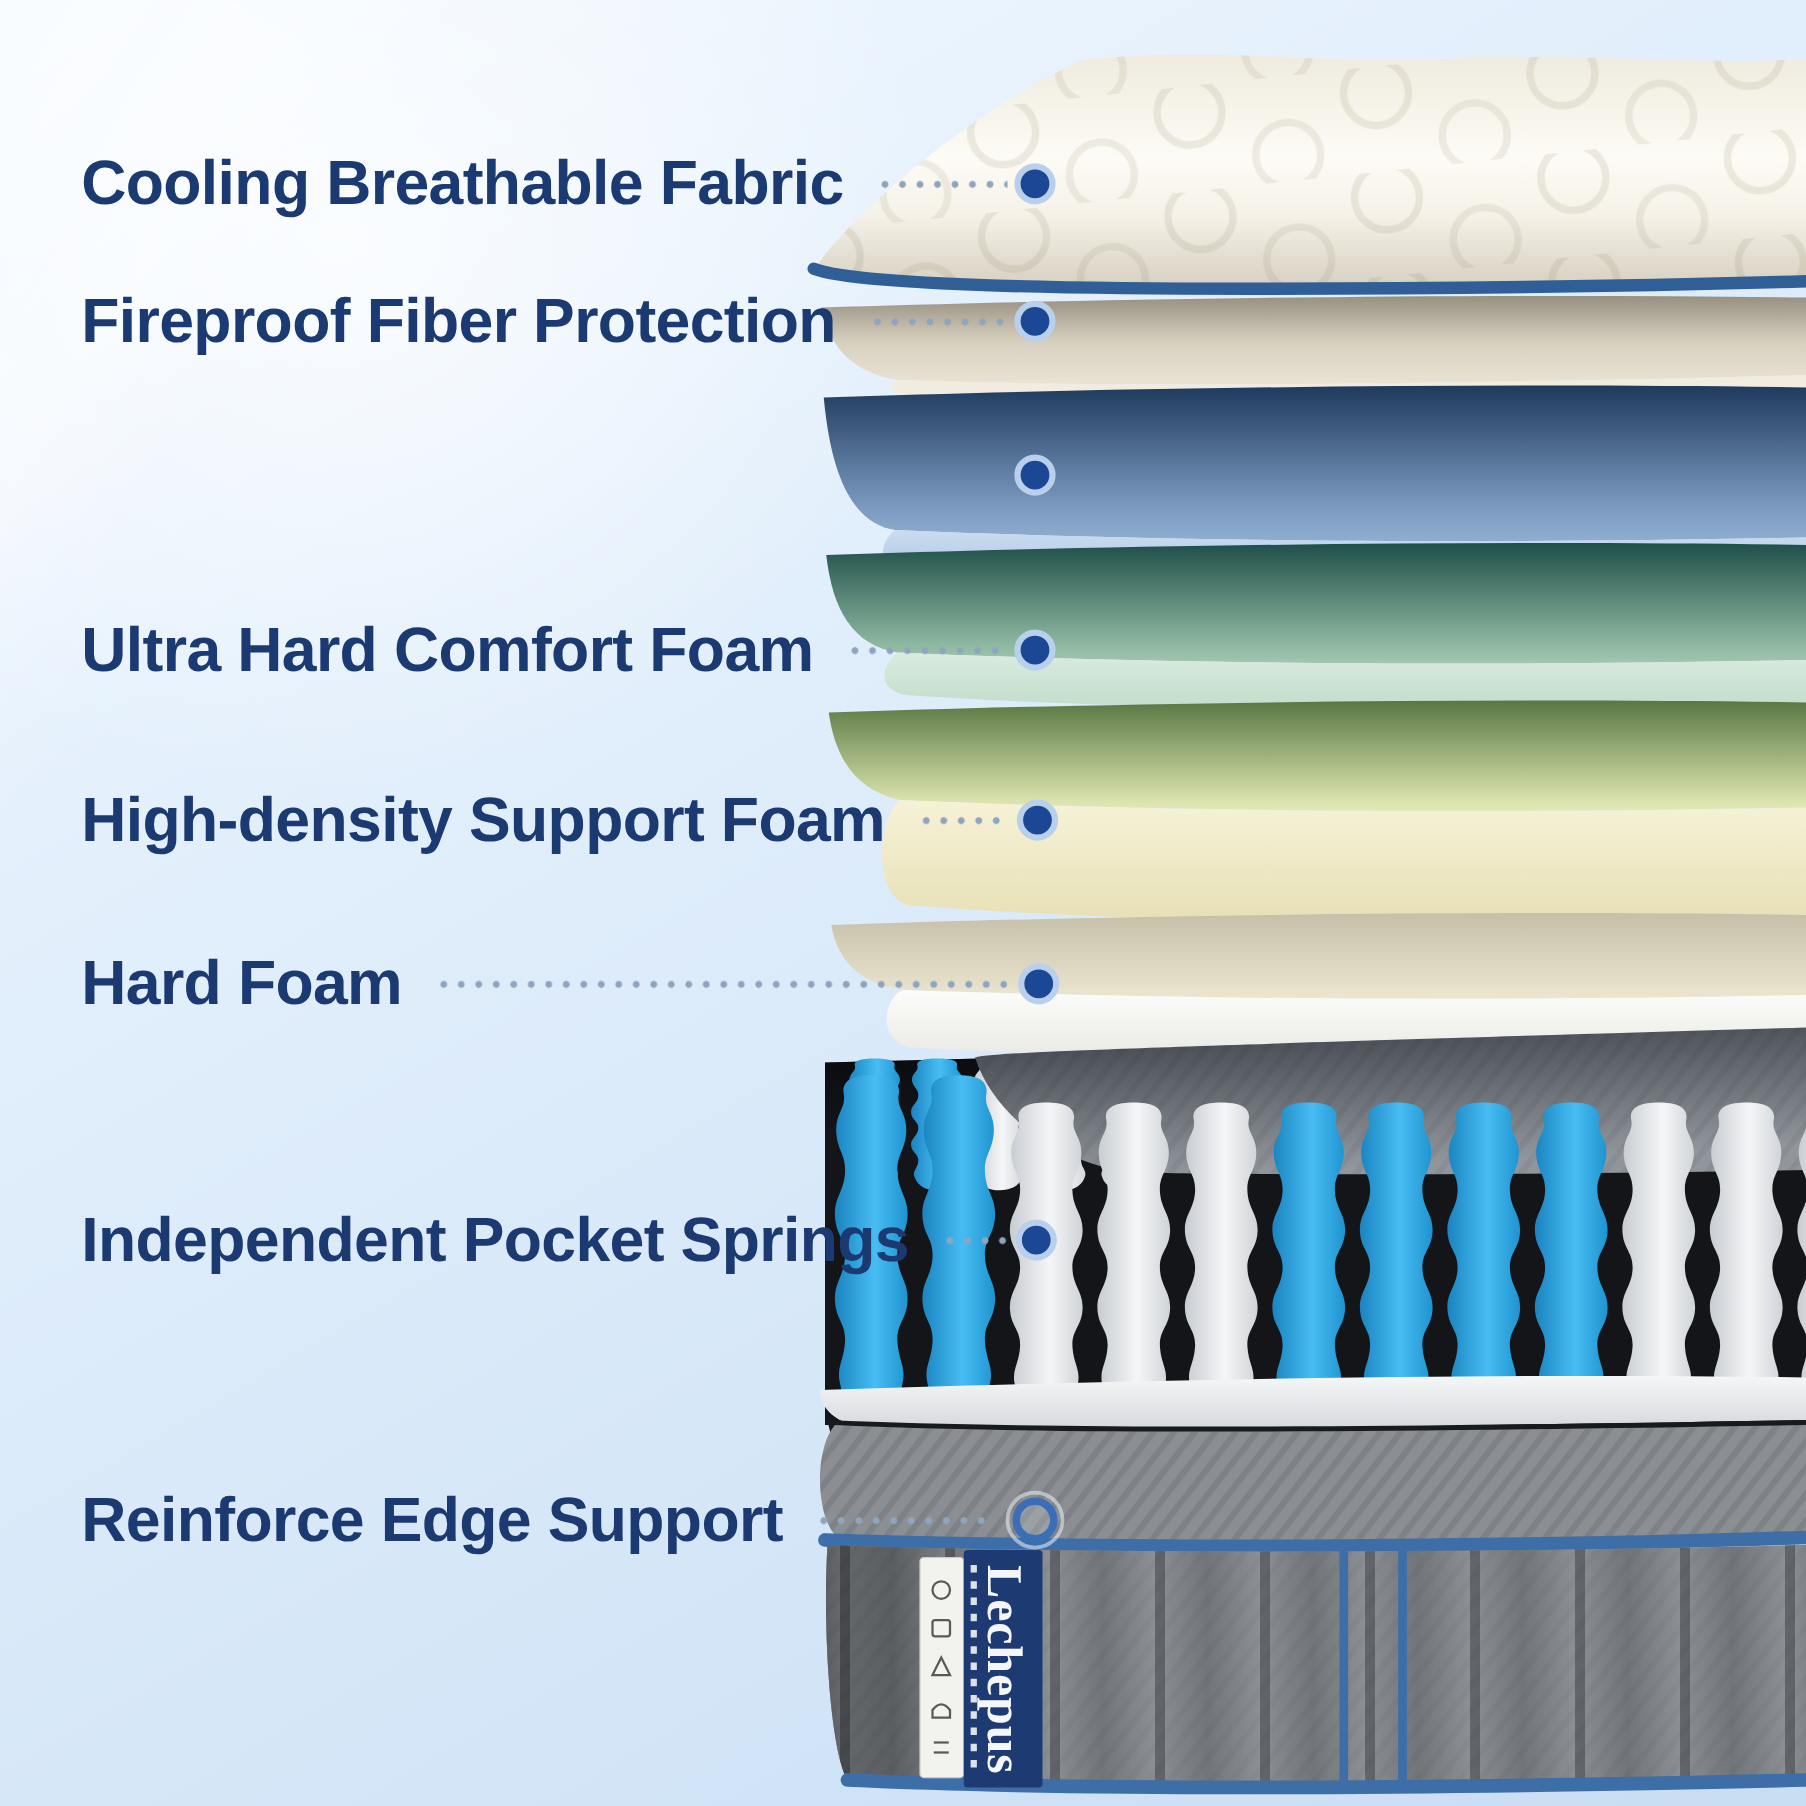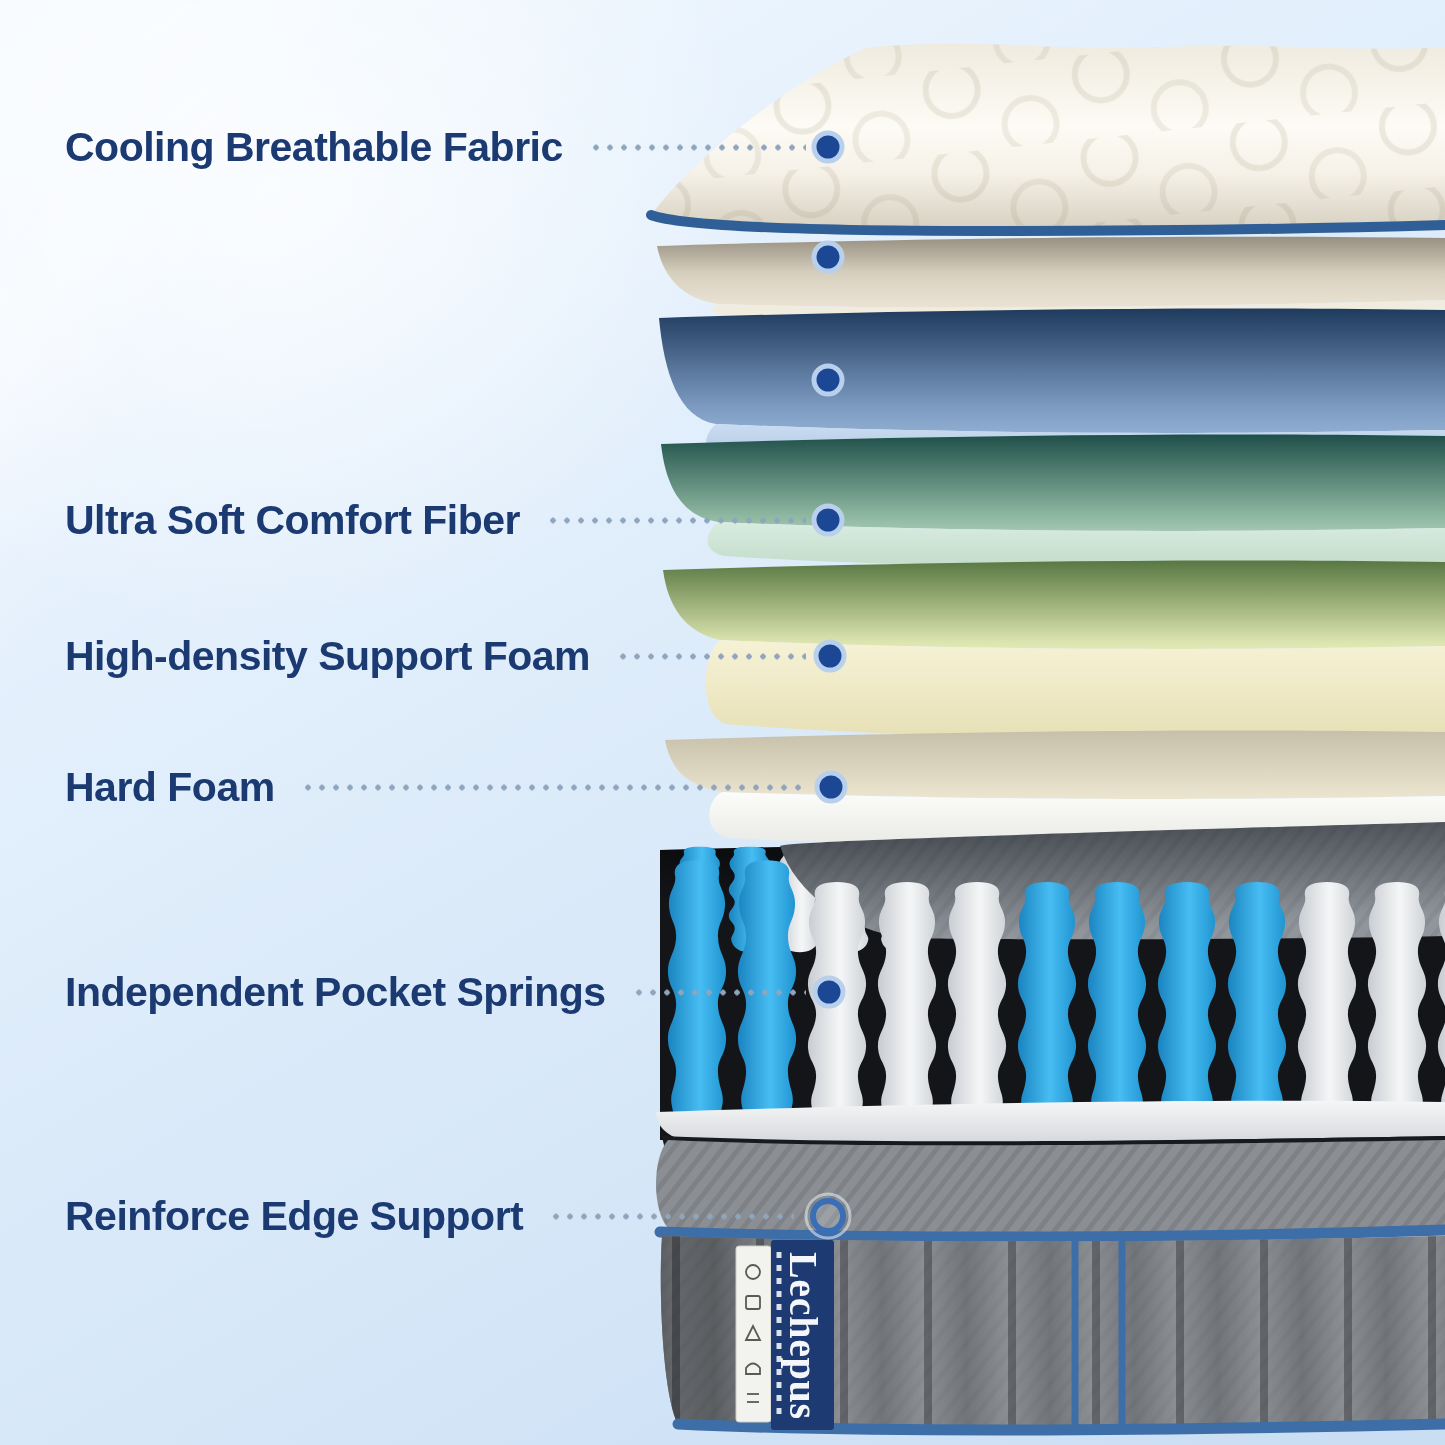--- a/index.html
+++ b/index.html
@@ -10,21 +10,21 @@
   .glow{position:absolute;left:-220px;top:-260px;width:980px;height:900px;
         background:radial-gradient(closest-side,rgba(255,255,255,.75),rgba(255,255,255,0));}
   .ray{position:absolute;transform:rotate(33deg);transform-origin:top left;
        background:linear-gradient(90deg,rgba(255,255,255,0),rgba(255,255,255,.55),rgba(255,255,255,0));}
   .ray1{left:-60px;top:-160px;width:430px;height:1750px;opacity:.65;}
   .ray2{left:300px;top:-300px;width:240px;height:1500px;opacity:.45;}
   .ray3{left:-340px;top:60px;width:680px;height:1900px;opacity:.30;}
   .scene{position:absolute;inset:0;width:100%;height:100%;}
   .callout{position:absolute;display:flex;align-items:center;left:65px;width:741px;
            transform:translateY(-50%);}
-  .callout-text{font-weight:700;font-size:41px;line-height:49px;color:#1b3a72;
+  .callout-text{font-weight:700;font-size:50px;line-height:49px;color:#1b3a72;
                 letter-spacing:-0.5px;white-space:pre-line;}
   .leader{flex:1 1 auto;height:6px;margin-left:26px;min-width:36px;
           background-image:radial-gradient(circle,#8fa5bd 2.5px,rgba(0,0,0,0) 3px);
           background-size:14px 6px;background-repeat:repeat-x;background-position:0 50%;}
   .co8{width:729px;}
 </style>
 </head>
 <body>
 
 <div class="canvas">
@@ -244,22 +244,26 @@
       <circle cx="829" cy="992" r="14" fill="#1b4795" stroke="#b9d0ec" stroke-width="5"></circle>
       <circle cx="828" cy="1216" r="22" fill="none" stroke="rgba(235,242,250,.55)" stroke-width="3"></circle>
       <circle cx="828" cy="1216" r="15" fill="rgba(230,238,248,.18)" stroke="#3a6fb8" stroke-width="6"></circle>
     </g>
   </svg>
 
   <div class="callout" style="top:147px">
     <span class="callout-text">Cooling Breathable Fabric</span>
     <span class="leader"></span>
   </div>
+  <div class="callout" style="top:257px">
+    <span class="callout-text">Fireproof Fiber Protection</span>
+    <span class="leader"></span>
+  </div>
   <div class="callout" style="top:520px">
-    <span class="callout-text">Ultra Soft Comfort Fiber</span>
+    <span class="callout-text">Ultra Hard Comfort Foam</span>
     <span class="leader"></span>
   </div>
   <div class="callout" style="top:787px">
     <span class="callout-text">Hard Foam</span>
     <span class="leader"></span>
   </div>
   <div class="callout" style="top:656px">
     <span class="callout-text">High-density Support Foam</span>
     <span class="leader"></span>
   </div>

